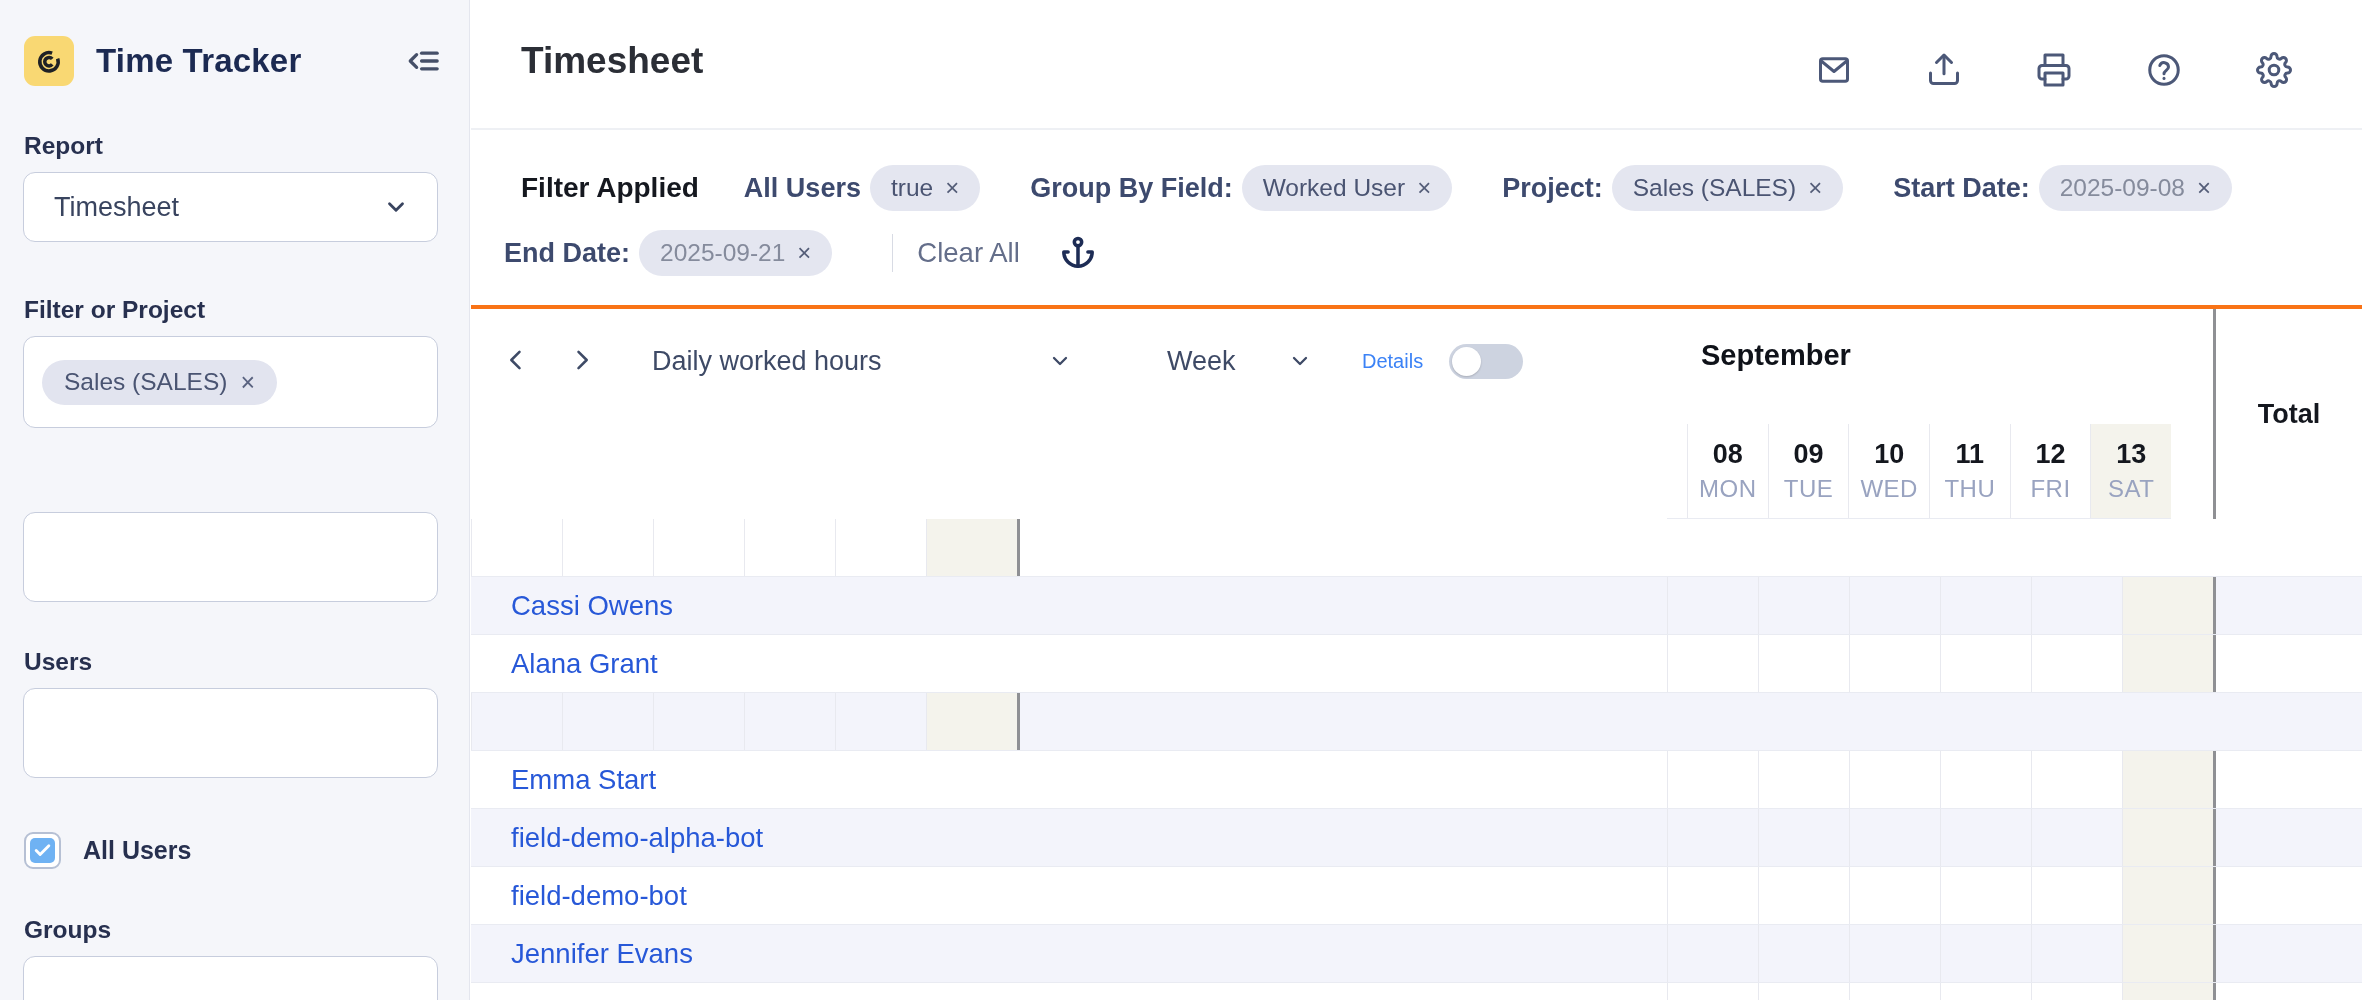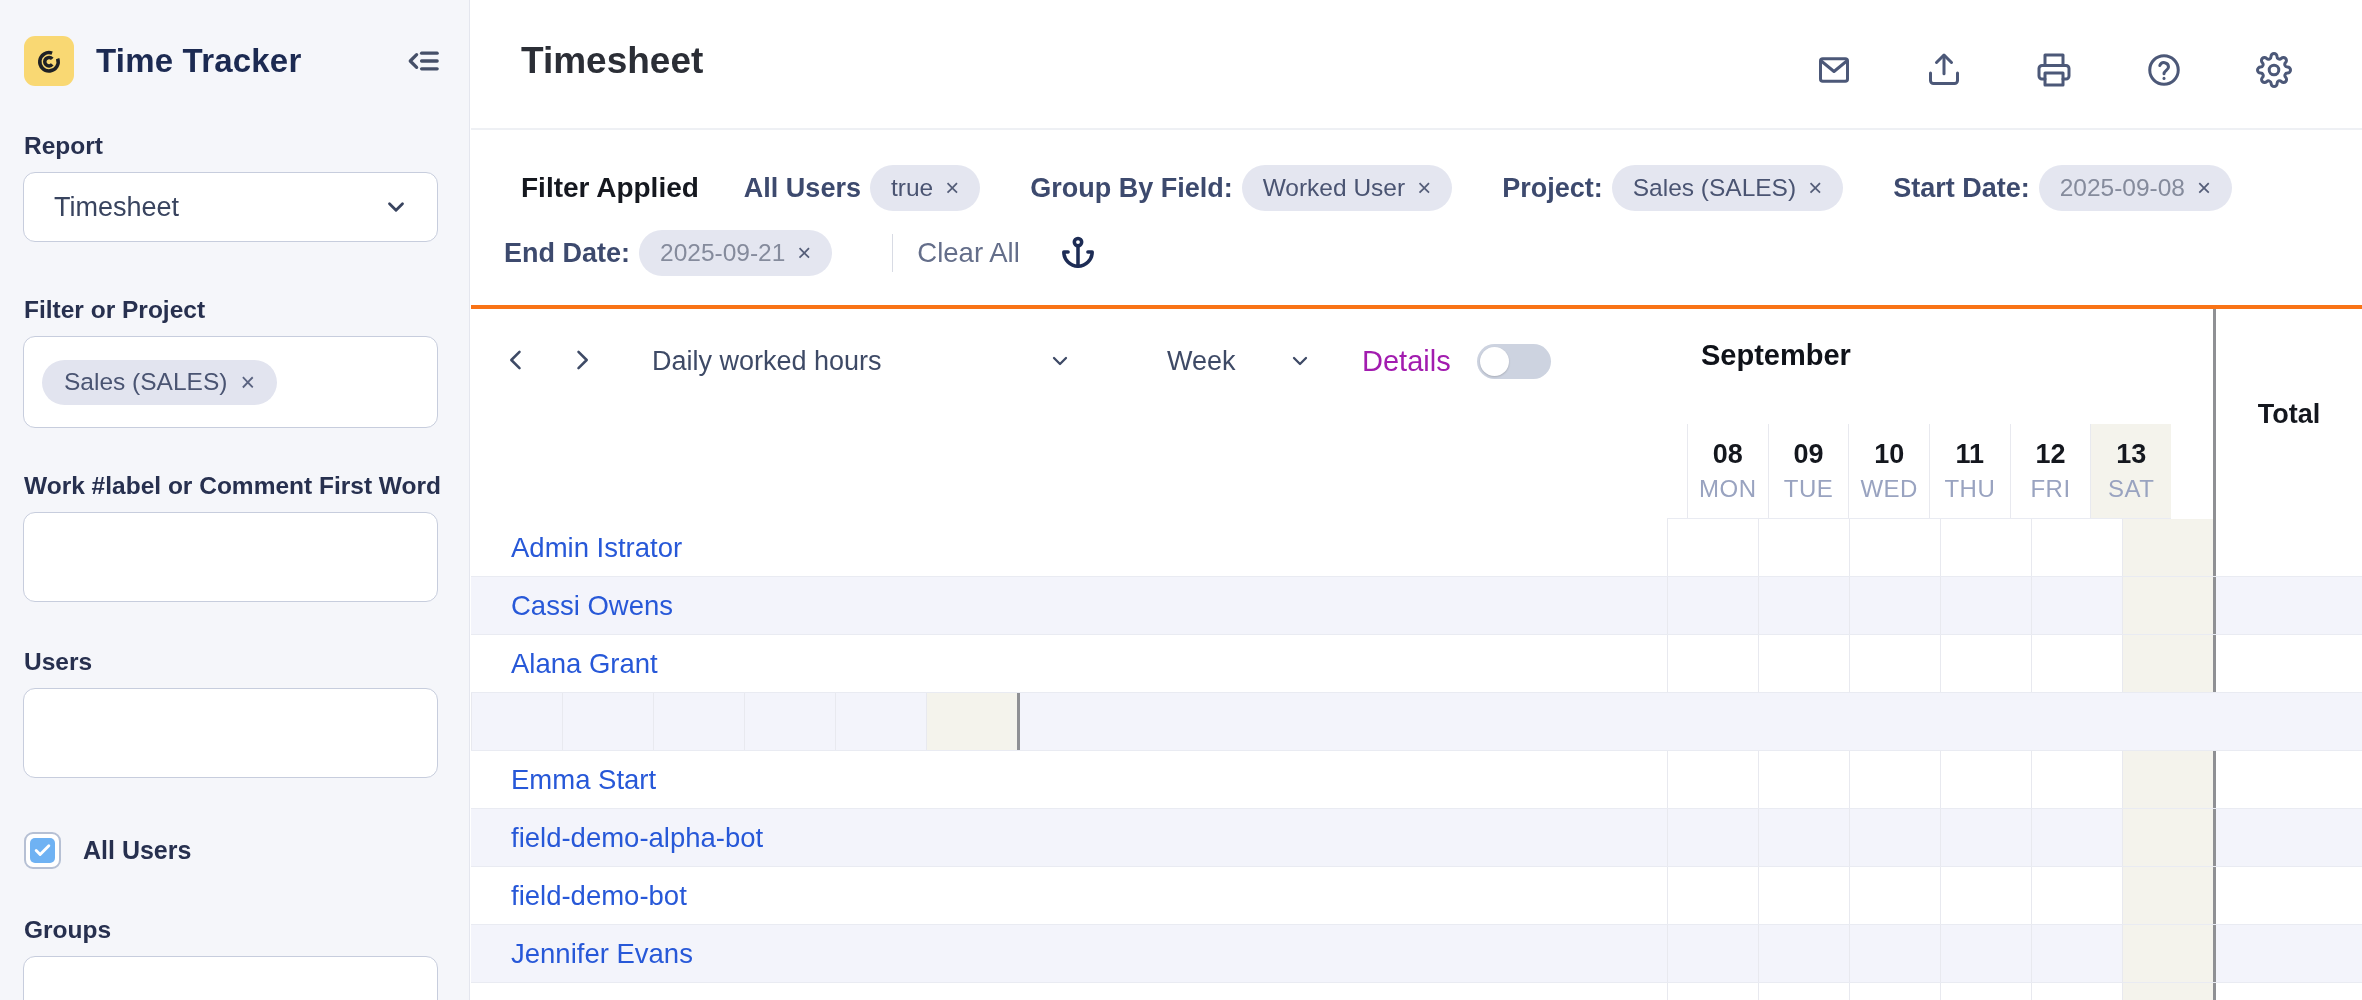--- a/index.html
+++ b/index.html
@@ -69,21 +69,21 @@
   .clear-all { margin-left:24px; background:none; border:none; cursor:pointer; font-family:inherit; font-size:27.5px; color:#646e8a; }
   .anchor-btn { margin-left:40px; background:none; border:none; cursor:pointer; color:#1d2c55; width:36px; height:36px; padding:0; }
   
   .board { position:absolute; left:0; top:305px; right:0; bottom:0; border-top:4px solid #f97316; }
   .controls { position:absolute; left:30px; top:0; height:104px; display:flex; align-items:center; }
   .nav-btn { width:30px; height:36px; background:none; border:none; cursor:pointer; color:#3e4a66; padding:0; }
   .nav-btn + .nav-btn { margin-left:36px; }
   .dd { display:flex; align-items:center; justify-content:space-between; cursor:pointer; color:#3e4a66; font-size:27px; }
   .dd-view { margin-left:55px; width:420px; }
   .dd-range { margin-left:95px; width:145px; }
-  .details-lbl { margin-left:50px; font-size:29px; color:#a21caf; }
+  .details-lbl { margin-left:50px; font-size:20px; color:#3b82f6; }
   .toggle { margin-left:26px; width:74px; height:35px; border-radius:18px; background:#cdd3e0; position:relative; cursor:pointer; border:none; }
   .toggle .knob { position:absolute; left:3px; top:3px; width:29px; height:29px; border-radius:50%; background:#fff; box-shadow:0 1px 2px rgba(0,0,0,.18); }
   .month-label { position:absolute; left:1230px; top:30px; font-size:29px; font-weight:700; color:#0f1219; }
   .total-head {
     position:absolute; left:1742px; top:0; width:149px; height:210px;
     border-left:3px solid #8f9094; display:flex; align-items:center; justify-content:center;
     font-size:27px; font-weight:700; color:#14171e;
   }
   .grid-head { position:absolute; left:1196px; top:115px; width:504px; height:95px; display:flex; border-bottom:1px solid #e9ebf2;padding-left:20px; }
   .gh-cell {
@@ -135,21 +135,20 @@
     </div>
 
     <div class="sb-label" style="top:296px">Filter or Project</div>
     <div class="input-box chip-box" style="top:336px">
       <span class="chip">
         <span>Sales (SALES)</span>
         <span class="x">×</span>
       </span>
     </div>
 
-    <div class="sb-label" style="top:472px">Work #label or Comment First Word</div>
     <div class="input-box empty-box" style="top:512px"></div>
 
     <div class="sb-label" style="top:648px">Users</div>
     <div class="input-box empty-box" style="top:688px"></div>
 
     <div class="cb-row" style="top:832px">
       <span class="checkbox">
         <span class="inner">
           <svg width="19" height="19" viewBox="0 0 24 24" fill="none" stroke="#ffffff" stroke-width="3.6" stroke-linecap="round" stroke-linejoin="round">
               <polyline points="20 6 9 17 4 12"></polyline>
@@ -310,23 +309,20 @@
             <span class="w">FRI</span>
           </div>
         <div class="gh-cell weekend">
             <span class="d">13</span>
             <span class="w">SAT</span>
           </div>
       </div>
 
       <div class="rows">
         <div class="row">
-          <div class="cell name">
-              <a>Admin Istrator</a>
-            </div>
           <div class="cell day"></div>
             <div class="cell day"></div>
             <div class="cell day"></div>
             <div class="cell day"></div>
             <div class="cell day"></div>
             <div class="cell day weekend"></div>
           <div class="cell total"></div>
         </div>
         <div class="row">
           <div class="cell name">

